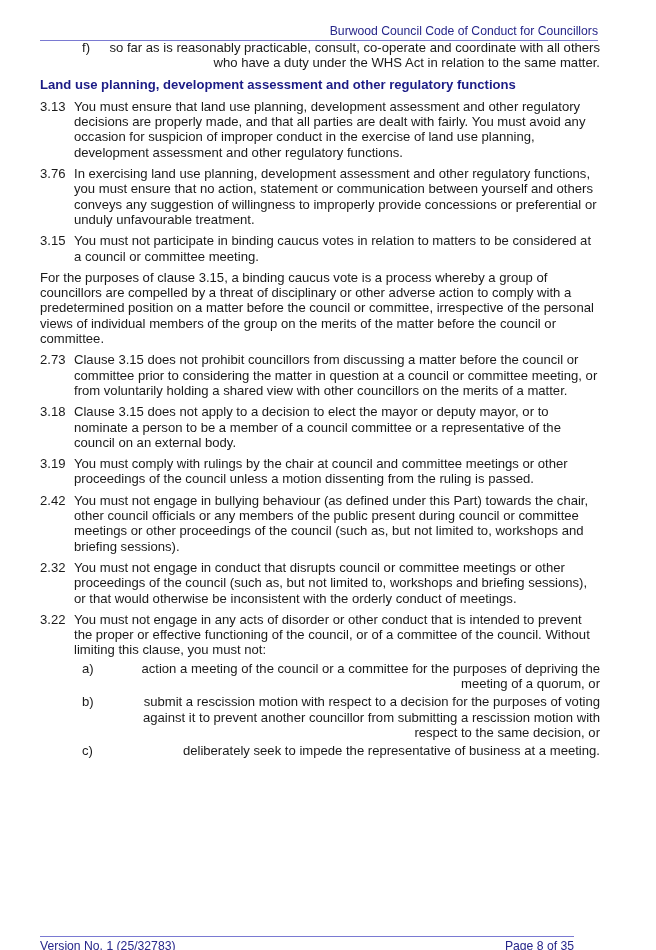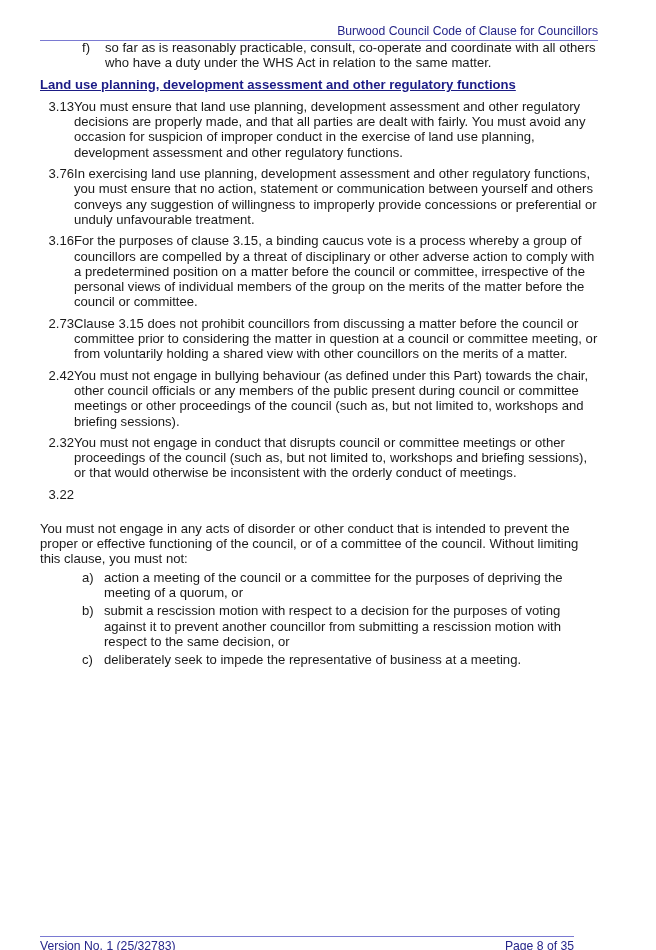--- a/index.html
+++ b/index.html
@@ -33,30 +33,28 @@
       top: 40px;
       width: 560px;
       font-size: 13.1px;
       line-height: 15.3px;
     }
     .heading {
       font-weight: bold;
       color: #1b1b85;
       font-size: 13.1px;
       margin: 2px 0 7px 0;
-      text-decoration: underline;
     }
     .clause {
       display: flex;
       margin-bottom: 6px;
     }
     .clause-num {
       width: 34px;
       flex: 0 0 34px;
-      text-align: right;
     }
     .clause-text {
       flex: 1;
     }
     .sub {
       display: flex;
       margin-left: 34px;
       margin-top: 3px;
     }
     .sub-top {
@@ -70,76 +68,88 @@
       padding-left: 8px;
       box-sizing: border-box;
     }
     .sub-top .sub-letter {
       padding-left: 0;
       width: 23px;
       flex: 0 0 23px;
     }
     .sub-text {
       flex: 1;
+      text-align: right;
     }
     .page-footer {
       position: absolute;
       left: 40px;
       right: 82px;
       top: 936px;
       border-top: 1px solid #7a7ad2;
       font-size: 12.2px;
       color: #26268a;
       display: flex;
       justify-content: space-between;
       padding-top: 2px;
       line-height: 14px;
     }
   </style>
 </head>
 <body>
 
 <div class="page-header">
-  <span>Burwood Council Code of Clause for Councillors</span>
+  <span>Burwood Council Code of Conduct for Councillors</span>
 </div>
 
 <div class="content">
   <div class="sub sub-top">
     <span class="sub-letter">f)</span>
     <span class="sub-text">so far as is reasonably practicable, consult, co-operate and coordinate with all others who have a duty under the WHS Act in relation to the same matter.</span>
   </div>
 
   <div class="heading">Land use planning, development assessment and other regulatory functions</div>
   <div class="clause">
     <span class="clause-num">3.13</span>
     <span class="clause-text">You must ensure that land use planning, development assessment and other regulatory decisions are properly made, and that all parties are dealt with fairly. You must avoid any occasion for suspicion of improper conduct in the exercise of land use planning, development assessment and other regulatory functions.</span>
   </div>
   <div class="clause">
     <span class="clause-num">3.76</span>
     <span class="clause-text">In exercising land use planning, development assessment and other regulatory functions, you must ensure that no action, statement or communication between yourself and others conveys any suggestion of willingness to improperly provide concessions or preferential or unduly unfavourable treatment.</span>
   </div>
 
   <div class="clause">
-    <span class="clause-num">3.16</span>
+    <span class="clause-num">3.15</span>
+    <span class="clause-text">You must not participate in binding caucus votes in relation to matters to be considered at a council or committee meeting.</span>
+  </div>
+  <div class="clause">
     <span class="clause-text">For the purposes of clause 3.15, a binding caucus vote is a process whereby a group of councillors are compelled by a threat of disciplinary or other adverse action to comply with a predetermined position on a matter before the council or committee, irrespective of the personal views of individual members of the group on the merits of the matter before the council or committee.</span>
   </div>
   <div class="clause">
     <span class="clause-num">2.73</span>
     <span class="clause-text">Clause 3.15 does not prohibit councillors from discussing a matter before the council or committee prior to considering the matter in question at a council or committee meeting, or from voluntarily holding a shared view with other councillors on the merits of a matter.</span>
   </div>
+  <div class="clause">
+    <span class="clause-num">3.18</span>
+    <span class="clause-text">Clause 3.15 does not apply to a decision to elect the mayor or deputy mayor, or to nominate a person to be a member of a council committee or a representative of the council on an external body.</span>
+  </div>
 
+  <div class="clause">
+    <span class="clause-num">3.19</span>
+    <span class="clause-text">You must comply with rulings by the chair at council and committee meetings or other proceedings of the council unless a motion dissenting from the ruling is passed.</span>
+  </div>
   <div class="clause">
     <span class="clause-num">2.42</span>
     <span class="clause-text">You must not engage in bullying behaviour (as defined under this Part) towards the chair, other council officials or any members of the public present during council or committee meetings or other proceedings of the council (such as, but not limited to, workshops and briefing sessions).</span>
   </div>
   <div class="clause">
     <span class="clause-num">2.32</span>
     <span class="clause-text">You must not engage in conduct that disrupts council or committee meetings or other proceedings of the council (such as, but not limited to, workshops and briefing sessions), or that would otherwise be inconsistent with the orderly conduct of meetings.</span>
   </div>
-  <div class="clause" style="margin-bottom:2px;flex-direction:column;">
+  <div class="clause" style="margin-bottom:2px;">
     <span class="clause-num">3.22</span>
     <span class="clause-text">You must not engage in any acts of disorder or other conduct that is intended to prevent the proper or effective functioning of the council, or of a committee of the council. Without limiting this clause, you must not:</span>
   </div>
   <div class="sub">
     <span class="sub-letter">a)</span>
     <span class="sub-text">action a meeting of the council or a committee for the purposes of depriving the meeting of a quorum, or</span>
   </div>
   <div class="sub">
     <span class="sub-letter">b)</span>
     <span class="sub-text">submit a rescission motion with respect to a decision for the purposes of voting against it to prevent another councillor from submitting a rescission motion with respect to the same decision, or</span>

